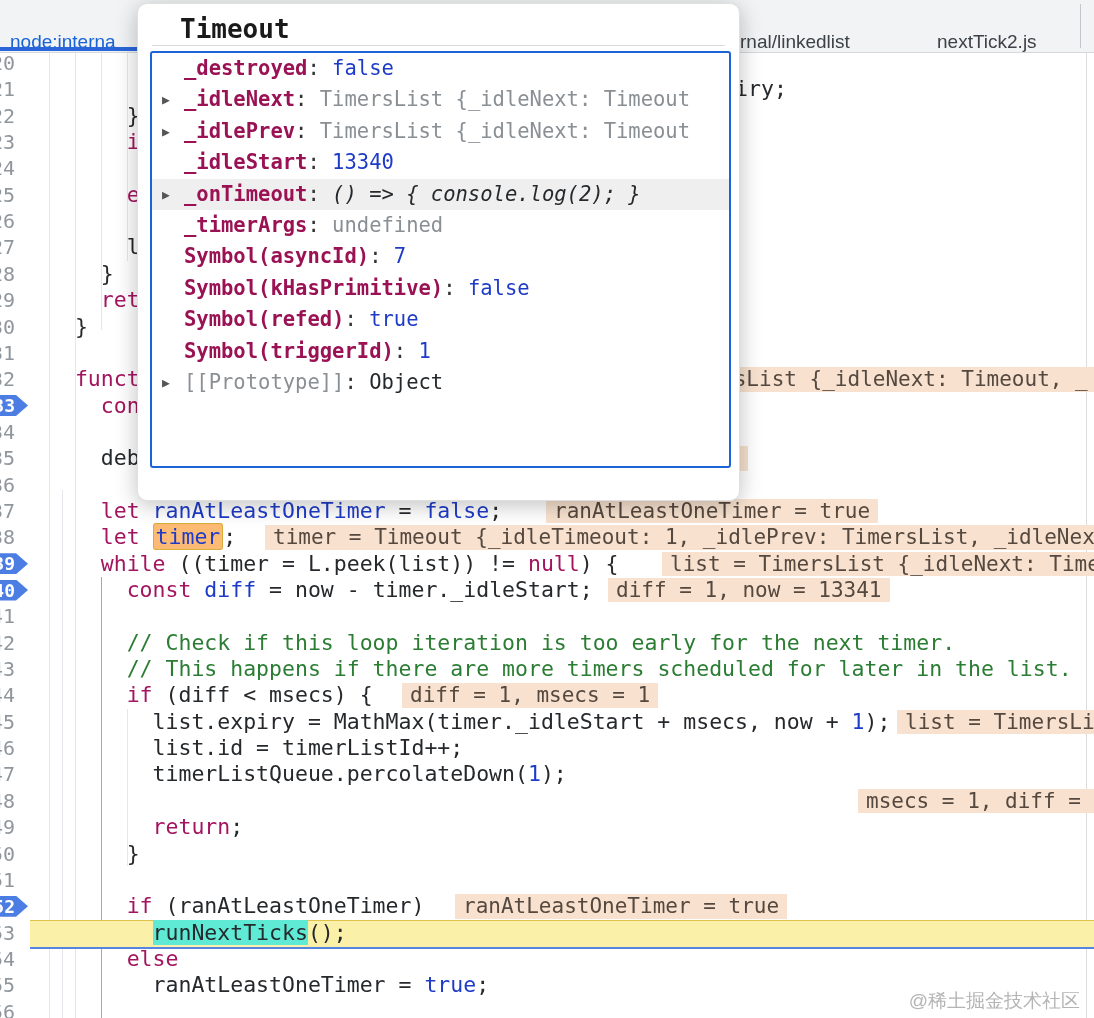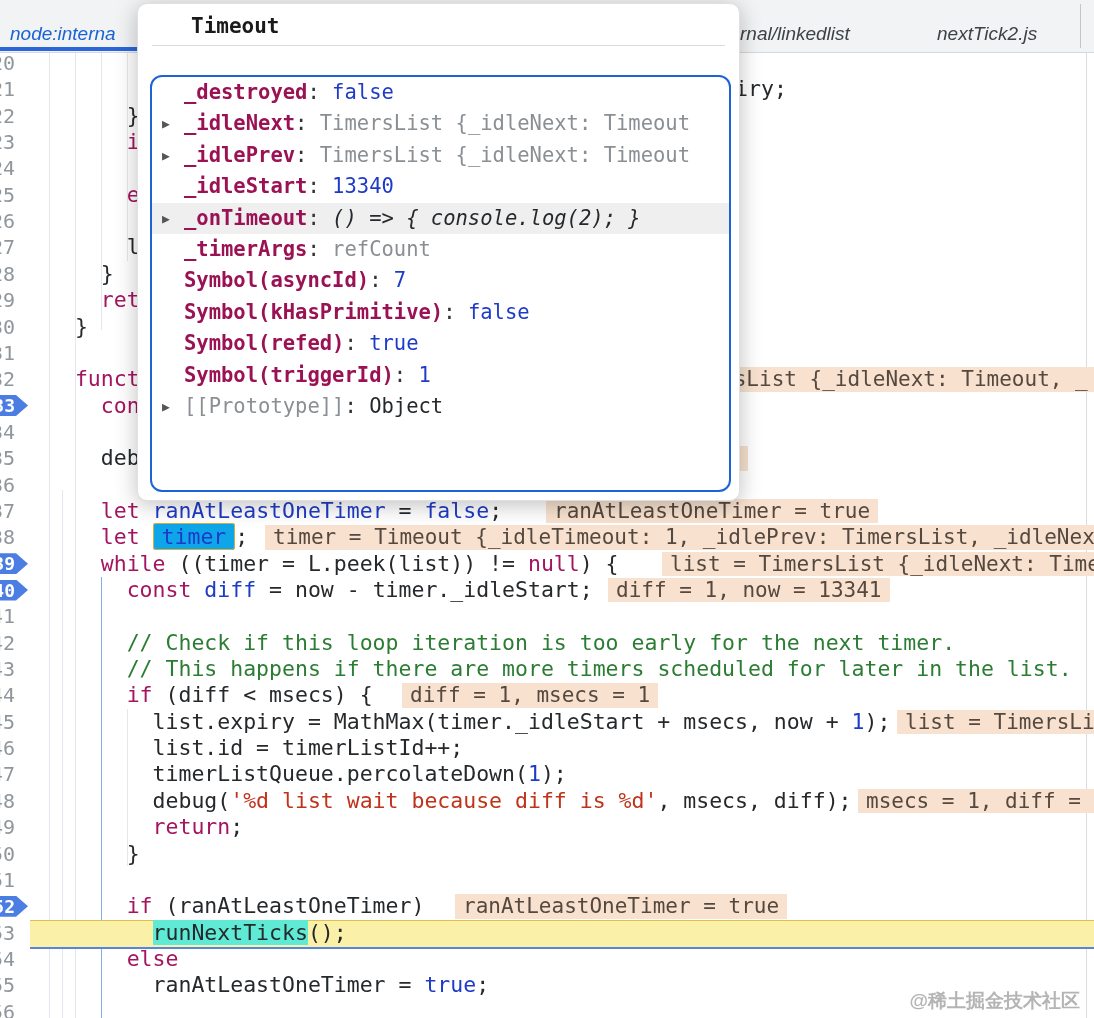--- a/index.html
+++ b/index.html
@@ -1,66 +1,66 @@
 <!DOCTYPE html>
 <html><head>
 <meta charset="utf-8">
 <style>
   html,body{margin:0;padding:0;background:#fff;}
   #app{position:relative;width:1094px;height:1018px;overflow:hidden;background:#fff;
        font-family:"Liberation Sans",sans-serif;}
   
   #tabbar{position:absolute;left:0;top:0;width:1094px;height:52px;background:#f1f3f4;
           border-bottom:1px solid #d5d9dd;z-index:3;}
-  .tab{position:absolute;top:8px;height:42px;line-height:51px;font-size:19px;color:#3c4247;
-       white-space:nowrap;cursor:default;font-style:italic;}
+  .tab{position:absolute;top:16px;height:42px;line-height:51px;font-size:19px;color:#3c4247;
+       white-space:nowrap;cursor:default;}
   .tab.active{color:#1a63d5;}
   #tab-underline{position:absolute;left:0;top:47px;width:358px;height:4px;background:#2a66d9;}
   #tabbar-right-sep{position:absolute;left:1080px;top:4px;width:1px;height:44px;background:#c4c7ca;}
   #right-edge{position:absolute;left:1086px;top:0;width:1px;height:1018px;background:#dcdcdc;z-index:0;}
   
   #code{position:absolute;left:0;top:50px;width:1094px;height:968px;z-index:1;
         font-family:"DejaVu Sans Mono",monospace;font-size:21.5px;}
   .guide{position:absolute;width:1px;background:#e4e8ed;z-index:0;}
   .guide.blue{background:#85aee8;}
   .code-row{position:absolute;left:0;width:1094px;height:26.35px;z-index:1;}
   .gnum{position:absolute;left:0;top:0;width:15px;height:26.35px;overflow:hidden;direction:rtl;
         color:#8f969c;font-size:20px;line-height:26.35px;z-index:3;}
   .bp-badge{position:absolute;left:-26px;top:2.5px;width:54px;height:21px;background:#4b7de2;z-index:3;
         clip-path:polygon(0 0,calc(100% - 12px) 0,100% 50%,calc(100% - 12px) 100%,0 100%);}
   .bp-badge span{position:absolute;right:13px;top:0;height:21px;line-height:21px;overflow:hidden;
         direction:rtl;color:#fff;font-size:18px;font-weight:bold;}
   .ctext{position:absolute;left:49px;top:0;line-height:26.35px;white-space:pre;z-index:2;}
   .tk-p{color:#26292c;} .tk-k{color:#a3155f;} .tk-d{color:#1e3bc8;} .tk-a{color:#1e3bc8;}
   .tk-s{color:#c0331b;} .tk-c{color:#2b7d33;}
-  .tk-hl{color:#1e3bc8;border:1.5px solid #d8ae3a;background:#0ea5e9;border-radius:3px;padding:0 8px;margin-top:32px;}
+  .tk-hl{color:#1e3bc8;border:1.5px solid #d8ae3a;background:#fdba74;border-radius:3px;padding:0 2px;margin-top:32px;}
   .tk-sel{color:#26292c;background:#5eead4;}
   .ann{position:absolute;top:1px;bottom:1px;line-height:24px;white-space:pre;z-index:1;
        background:#f8e2cf;color:#55483f;padding:0 8px;font-size:21px;}
   .exec-line{position:absolute;left:30px;top:0;width:1064px;height:26.35px;background:#fbf0a8;
        border-top:1px solid #e0c14a;border-bottom:2px solid #5585e0;z-index:0;}
   
   #popup{position:absolute;left:137px;top:3px;width:601px;height:496px;background:#fff;
          border:1px solid #e0e0e0;border-radius:10px;box-shadow:0 4px 22px rgba(0,0,0,0.25);
          z-index:10;font-family:"DejaVu Sans Mono",monospace;}
-  #popup-title{position:absolute;left:53px;top:10px;font-size:21px;font-weight:bold;color:#1a1a1a;}
+  #popup-title{position:absolute;left:42px;top:10px;font-size:26px;font-weight:bold;color:#1a1a1a;}
   #popup-sep{position:absolute;left:14px;right:14px;top:41px;height:1px;background:#dcdcdc;}
   #popup-box{position:absolute;left:12px;top:47px;width:577px;height:413px;border:2.5px solid #1c63d5;
-         border-radius:12px;overflow:hidden;background:#fff;margin-top:24px;}
+         border-radius:3px;overflow:hidden;background:#fff;}
   .prow{position:relative;height:31.4px;line-height:31.4px;font-size:20.5px;padding-left:32px;
         white-space:nowrap;overflow:hidden;}
   .prow.hl{background:#efefef;}
   .prow .arr{position:absolute;left:10px;top:0;font-size:13px;color:#555;}
   .pname{color:#9a1254;font-weight:bold;}
   .pname.gray{color:#8a8f94;font-weight:normal;}
   .pcolon{color:#333;}
   .pval-blue{color:#1e3bc8;} .pval-gray{color:#8a8f94;}
   .pval-dark{color:#26292c;} .pval-italic{color:#26292c;font-style:italic;}
   
-  #watermark{position:absolute;right:14px;top:988px;font-size:19px;color:rgba(140,140,140,0.65);z-index:4;font-weight:bold;}
+  #watermark{position:absolute;right:14px;top:988px;font-size:19px;color:rgba(140,140,140,0.65);z-index:4;}
 </style>
 </head>
 <body>
 
 <div id="app">
 
   <div id="right-edge"></div>
 
   <div id="code">
       <div class="guide" style="left: 49px; top: 0px; height: 968px;"></div>
@@ -192,21 +192,20 @@
         <div class="gnum">546</div>
         <span class="ctext"><span class="tk-p">        list.id = timerListId++;</span></span>
       </div>
       <div class="code-row" style="top: 711.45px;">
         <div class="gnum">547</div>
         <span class="ctext"><span class="tk-p">        timerListQueue.percolateDown(</span><span class="tk-a">1</span><span class="tk-p">);</span></span>
       </div>
       <div class="code-row" style="top: 737.8px;">
         <span class="ann" style="left: 858px;">msecs = 1, diff = 1</span>
         <div class="gnum">548</div>
-        <span class="ctext"><span class="tk-p">        debug(</span><span class="tk-s">'%d list wait because diff is %d'</span><span class="tk-p">, msecs, diff);</span></span>
       </div>
       <div class="code-row" style="top: 764.15px;">
         <div class="gnum">549</div>
         <span class="ctext"><span class="tk-p">        </span><span class="tk-k">return</span><span class="tk-p">;</span></span>
       </div>
       <div class="code-row" style="top: 790.5px;">
         <div class="gnum">550</div>
         <span class="ctext"><span class="tk-p">      }</span></span>
       </div>
       <div class="code-row" style="top: 816.85px;">
@@ -249,21 +248,21 @@
 
   <div id="popup">
     <div id="popup-title">Timeout</div>
     <div id="popup-sep"></div>
     <div id="popup-box">
         <div class="prow"><span class="pname">_destroyed</span><span class="pcolon">: </span><span class="pval-blue">false</span></div>
         <div class="prow"><span class="arr">▶</span><span class="pname">_idleNext</span><span class="pcolon">: </span><span class="pval-gray">TimersList {_idleNext: Timeout</span></div>
         <div class="prow"><span class="arr">▶</span><span class="pname">_idlePrev</span><span class="pcolon">: </span><span class="pval-gray">TimersList {_idleNext: Timeout</span></div>
         <div class="prow"><span class="pname">_idleStart</span><span class="pcolon">: </span><span class="pval-blue">13340</span></div>
         <div class="prow hl"><span class="arr">▶</span><span class="pname">_onTimeout</span><span class="pcolon">: </span><span class="pval-italic">() =&gt; { console.log(2); }</span></div>
-        <div class="prow"><span class="pname">_timerArgs</span><span class="pcolon">: </span><span class="pval-gray">refCount</span></div>
+        <div class="prow"><span class="pname">_timerArgs</span><span class="pcolon">: </span><span class="pval-gray">undefined</span></div>
         <div class="prow"><span class="pname">Symbol(asyncId)</span><span class="pcolon">: </span><span class="pval-blue">7</span></div>
         <div class="prow"><span class="pname">Symbol(kHasPrimitive)</span><span class="pcolon">: </span><span class="pval-blue">false</span></div>
         <div class="prow"><span class="pname">Symbol(refed)</span><span class="pcolon">: </span><span class="pval-blue">true</span></div>
         <div class="prow"><span class="pname">Symbol(triggerId)</span><span class="pcolon">: </span><span class="pval-blue">1</span></div>
         <div class="prow"><span class="arr">▶</span><span class="pname gray">[[Prototype]]</span><span class="pcolon">: </span><span class="pval-dark">Object</span></div>
       </div>
   </div>
 
   <div id="watermark">@稀土掘金技术社区</div>
 

